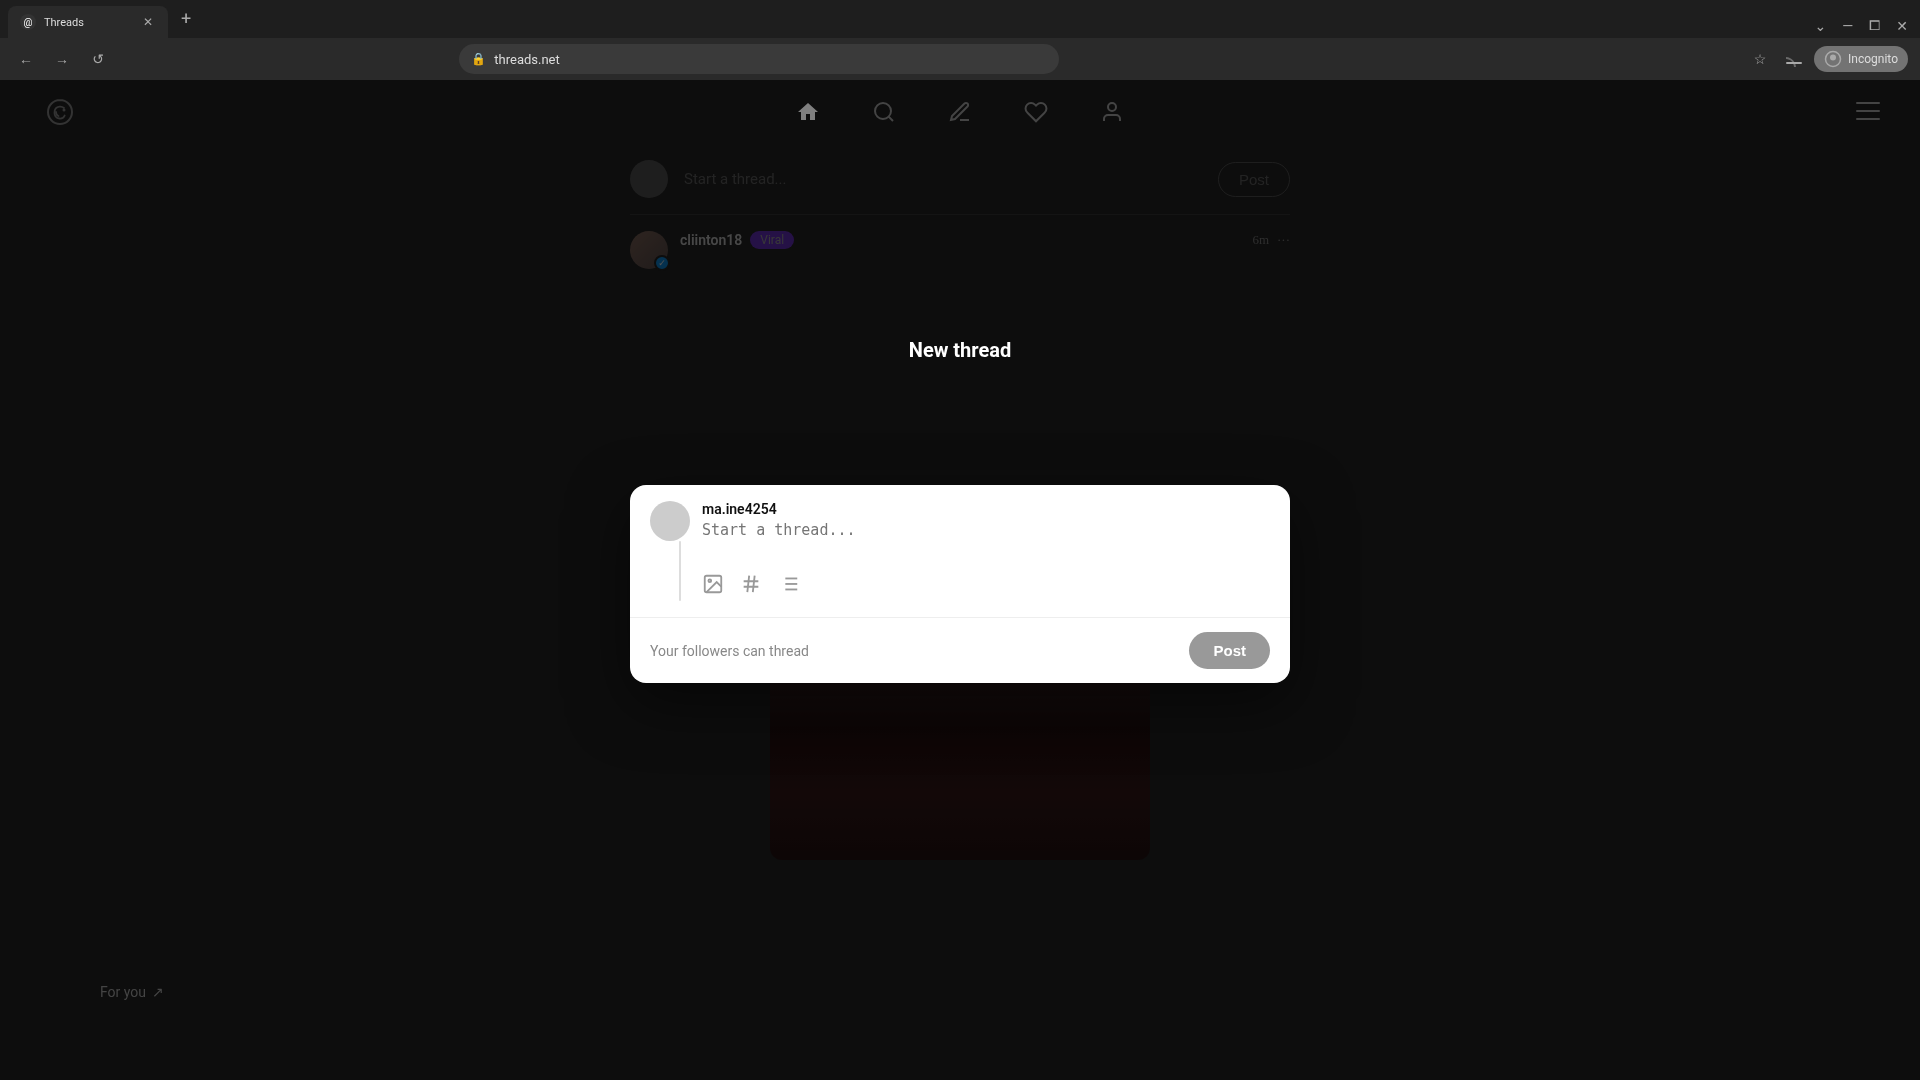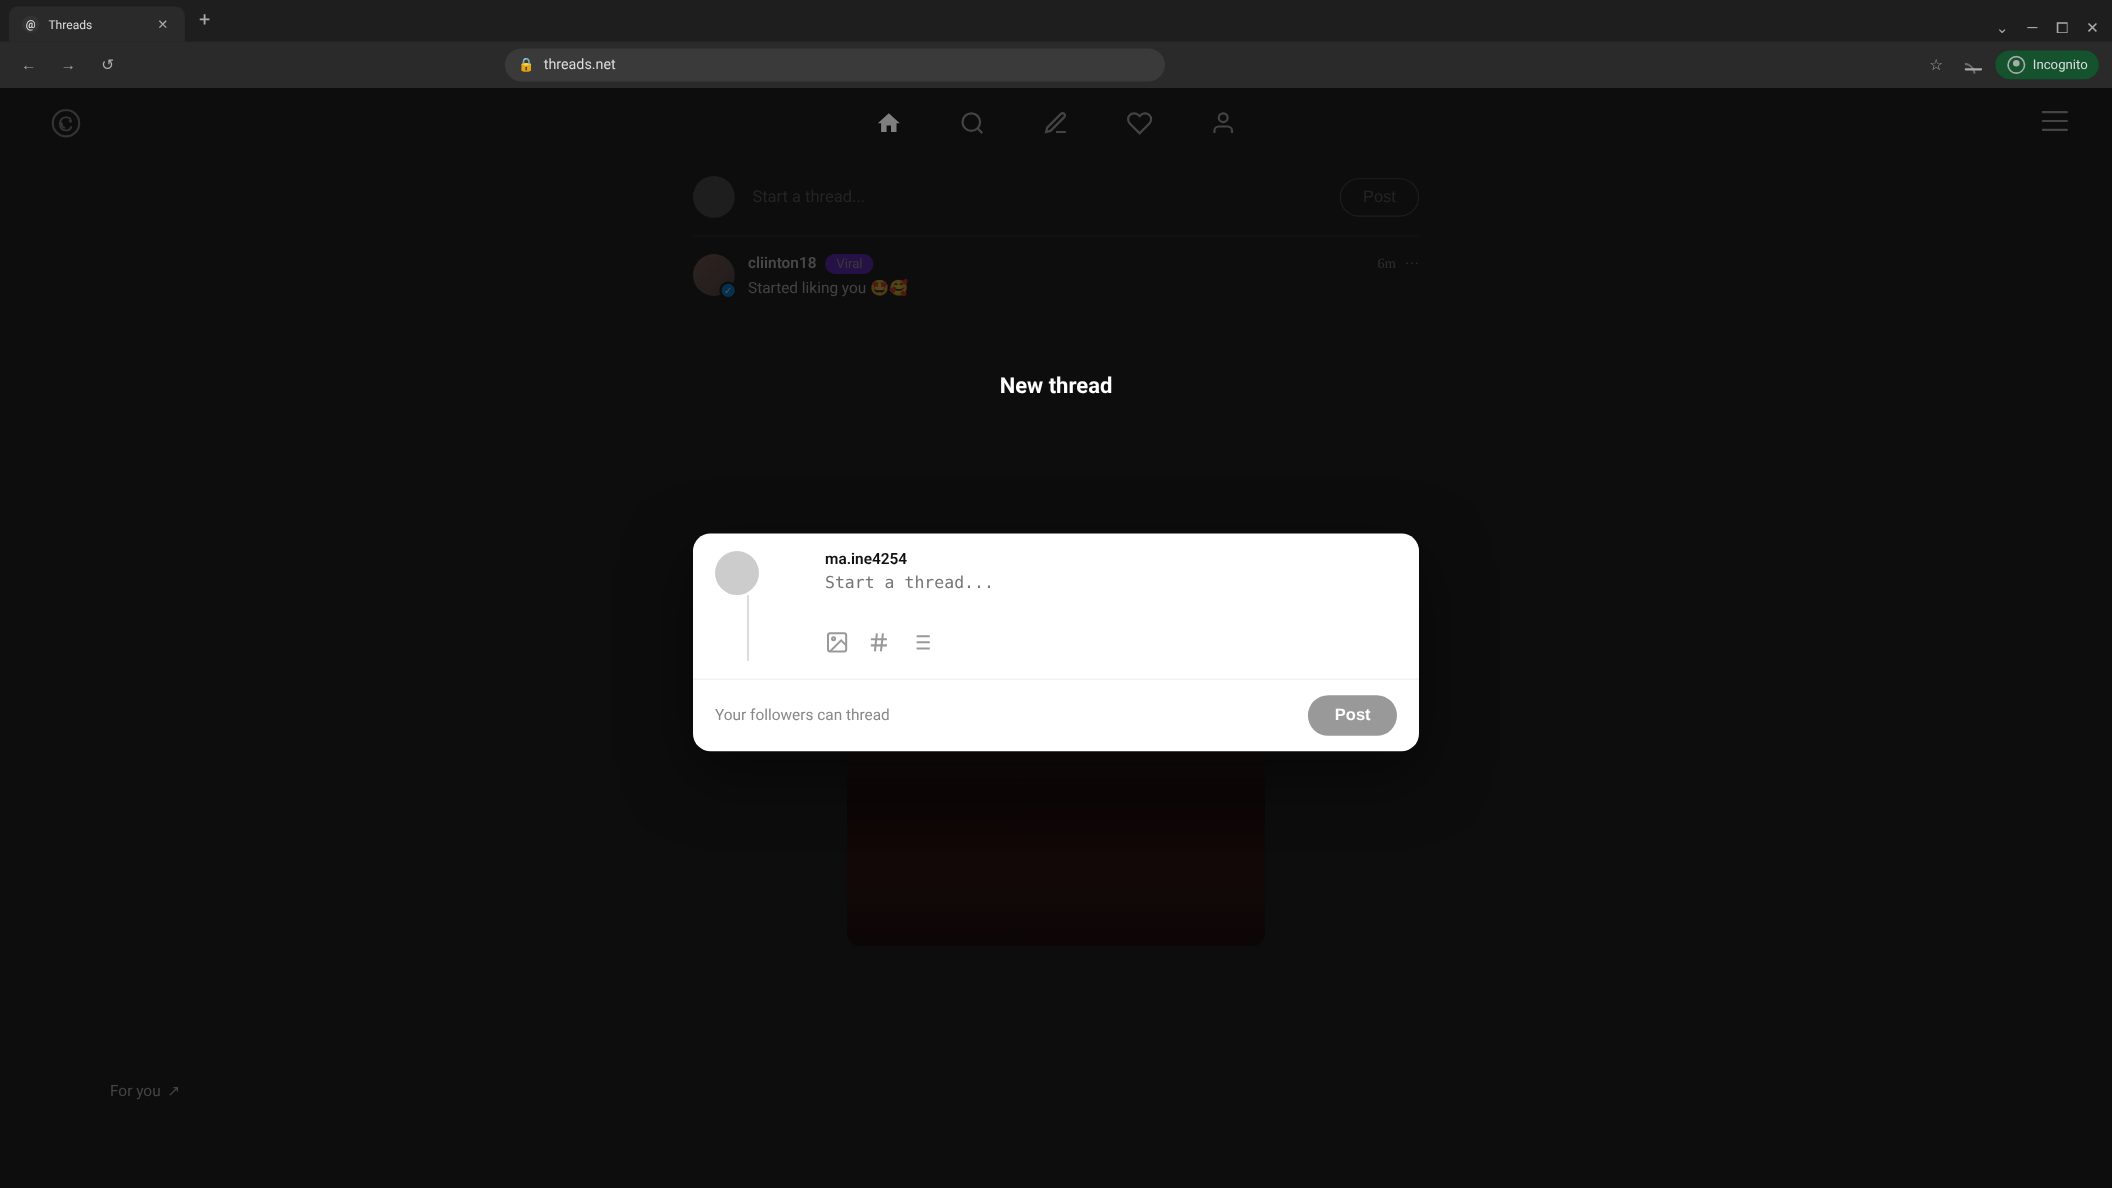--- a/index.html
+++ b/index.html
@@ -133,21 +133,21 @@
       align-items: center;
       justify-content: center;
       color: #aaa;
       font-size: 14px;
       cursor: pointer;
     }
     .incognito-btn {
       display: flex;
       align-items: center;
       gap: 6px;
-      background: #14532d;
+      background: #737373;
       border-radius: 20px;
       padding: 4px 10px;
       color: #ddd;
       font-size: 12px;
       cursor: pointer;
     }
     .window-controls {
       display: flex;
       align-items: center;
       gap: 8px;
@@ -355,21 +355,20 @@
     }
     .modal-avatar {
       width: 40px;
       height: 40px;
       border-radius: 50%;
       background: #ddd;
       flex-shrink: 0;
     }
     .modal-user-content {
       flex: 1;
-      margin-left: 48px;
     }
     .modal-username {
       font-weight: 600;
       font-size: 14px;
       color: #111;
       margin-bottom: 4px;
     }
     .modal-thread-input {
       width: 100%;
       border: none;
@@ -587,21 +586,20 @@
         <div class="post-header">
           <div style="display:flex;align-items:center;gap:8px;">
             <span class="post-username">cliinton18</span>
             <span class="post-badge">Viral</span>
           </div>
           <div class="post-meta">
             <span>6m</span>
             <span>···</span>
           </div>
         </div>
-        <div class="post-text">Started liking you 🤩🥰</div>
       </div>
     </div>
   </div>
 
   <div class="bg-post-image">
     <div class="bg-post-image-inner">
 
       <div style="width:100%;height:100%;background:linear-gradient(to bottom, #3a2828 0%, #1a0808 40%, #2a1010 70%, #1a0a0a 100%);"></div>
     </div>
   </div>

